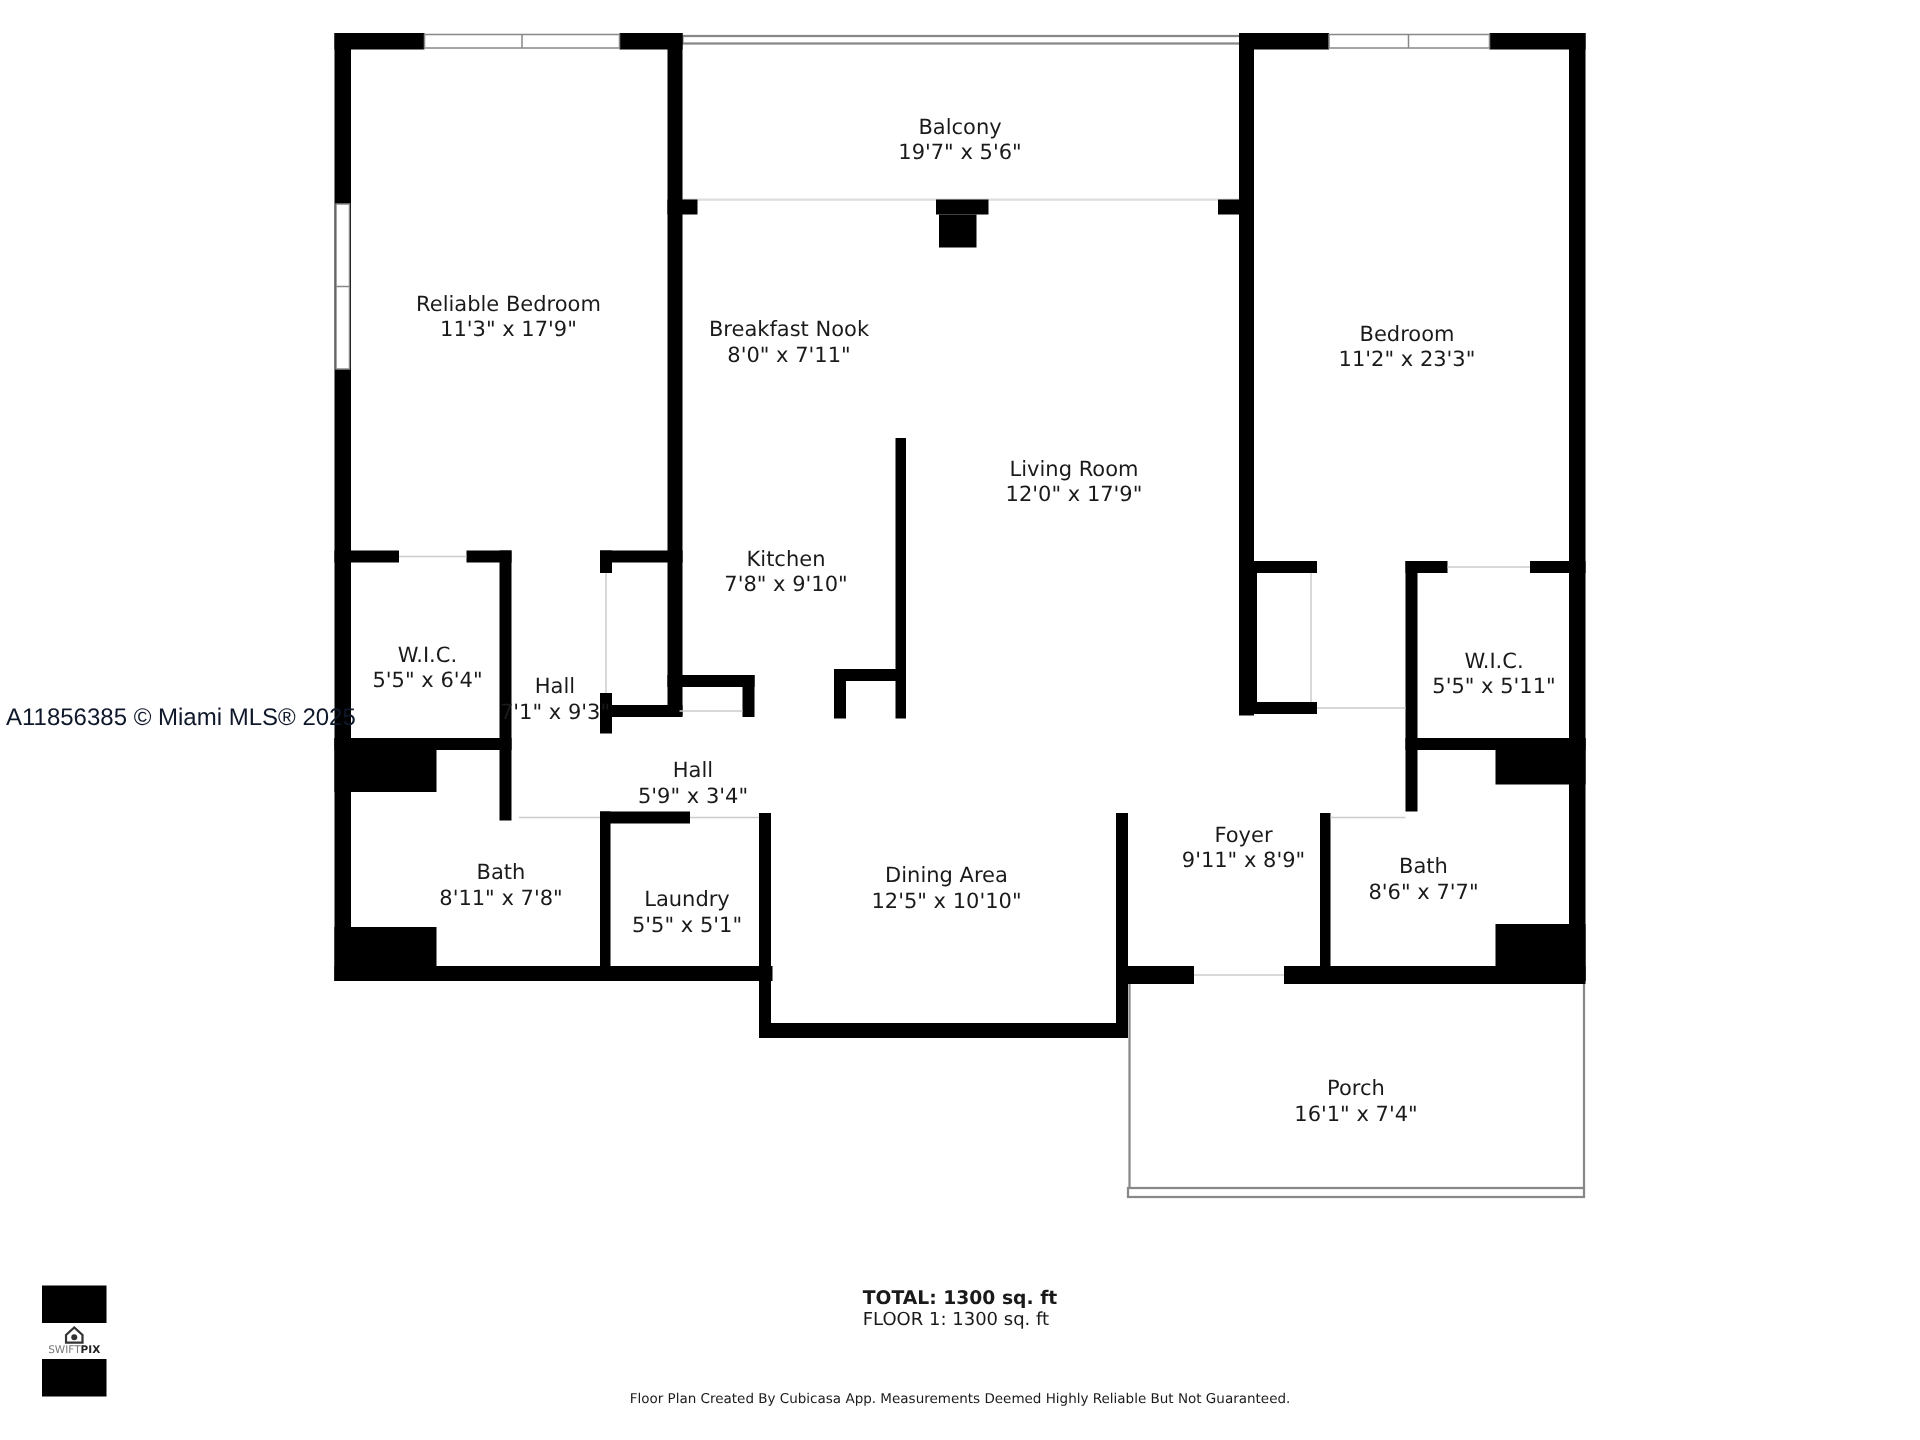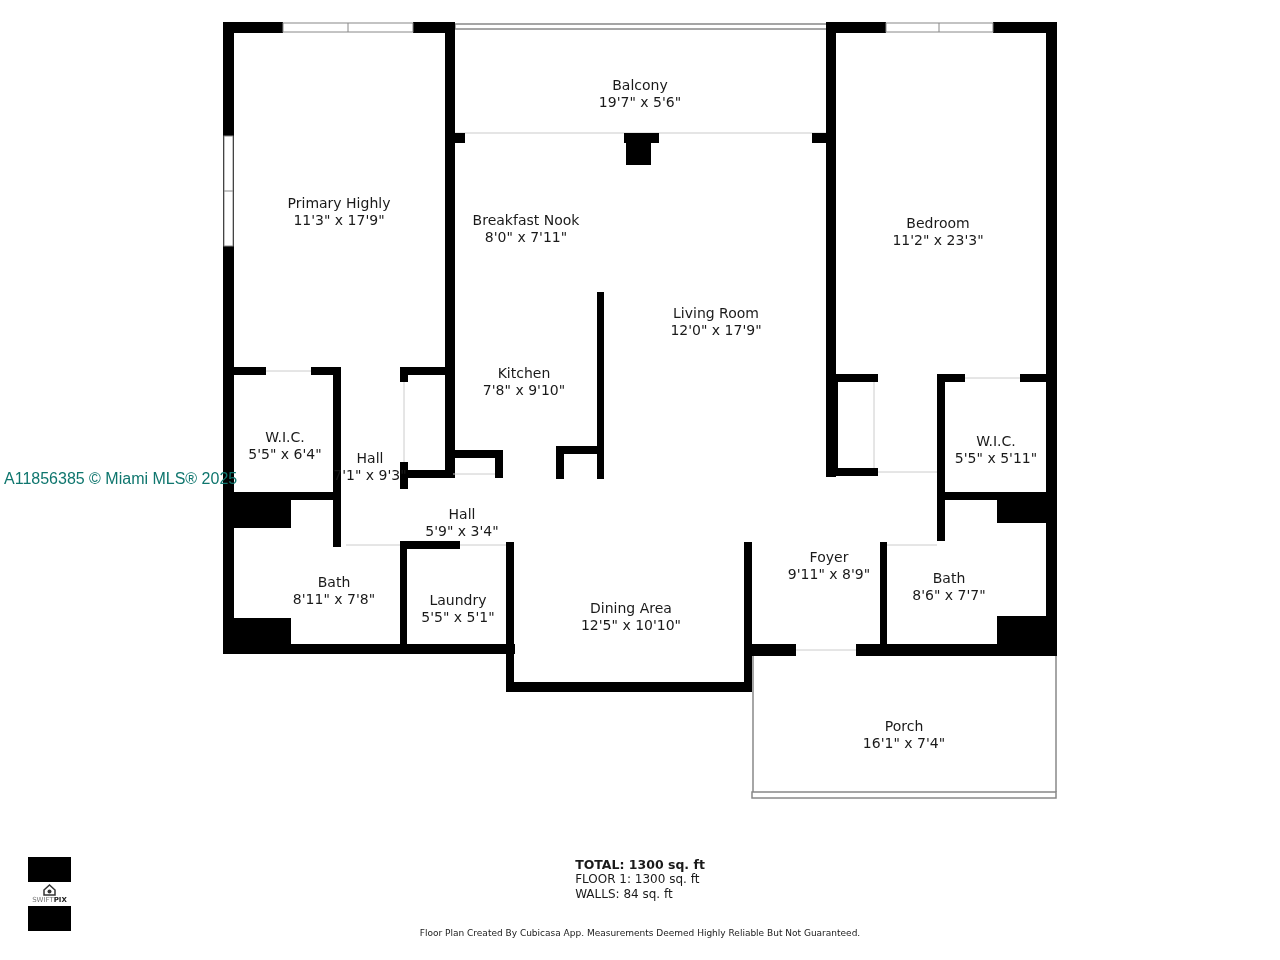--- a/index.html
+++ b/index.html
@@ -1,20 +1,20 @@
 <!DOCTYPE html>
 <html><head>
 <meta charset="utf-8">
 <style>
   html, body { margin: 0; padding: 0; background: #ffffff; }
   body { width: 1280px; height: 960px; position: relative; overflow: hidden; font-family: "DejaVu Sans", sans-serif; color: #1a1a1a; }
   #plan { position: absolute; left: 0; top: 0; }
   .room-label { position: absolute; text-align: center; font-size: 14px; line-height: 17px; transform: translateX(-50%); white-space: nowrap; }
   .room-label span { display: block; }
-  .watermark { position: absolute; left: 4px; top: 470px; font-family: "Liberation Sans", sans-serif; font-size: 16px; color: #0f766e; white-space: nowrap; }
+  .watermark { position: absolute; left: 4px; top: 470px; font-family: "Liberation Sans", sans-serif; font-size: 16px; color: #0f172a; white-space: nowrap; }
   .summary { position: absolute; left: 640px; top: 857px; transform: translateX(-50%); font-size: 12px; line-height: 15px; white-space: nowrap; }
   .summary .total { font-weight: bold; font-size: 12.5px; }
   .disclaimer { position: absolute; left: 640px; top: 928px; transform: translateX(-50%); font-size: 9px; white-space: nowrap; }
   .logo { position: absolute; left: 28px; top: 857px; width: 43px; height: 63px; }
   .logo .blk { position: absolute; left: 0; width: 43px; height: 25px; background: #000; }
   .logo .txt { position: absolute; left: 0; top: 39px; width: 43px; text-align: center; font-size: 7px; color: #777; letter-spacing: 0; }
   .logo .txt b { color: #222; }
 </style>
 </head>
 <body>
@@ -111,21 +111,21 @@
     <line x1="887" y1="545" x2="937" y2="545"></line>
     <line x1="796" y1="650" x2="856" y2="650"></line>
   </g>
 </svg>
 
 <div class="room-label" style="left:640px; top:77px;">
   <span>Balcony</span>
   <span>19'7" x 5'6"</span>
 </div>
 <div class="room-label" style="left:339px; top:195px;">
-  <span>Primary Highly</span>
+  <span>Reliable Bedroom</span>
   <span>11'3" x 17'9"</span>
 </div>
 <div class="room-label" style="left:526px; top:212px;">
   <span>Breakfast Nook</span>
   <span>8'0" x 7'11"</span>
 </div>
 <div class="room-label" style="left:938px; top:215px;">
   <span>Bedroom</span>
   <span>11'2" x 23'3"</span>
 </div>
@@ -154,21 +154,21 @@
   <span>5'9" x 3'4"</span>
 </div>
 <div class="room-label" style="left:334px; top:574px;">
   <span>Bath</span>
   <span>8'11" x 7'8"</span>
 </div>
 <div class="room-label" style="left:458px; top:592px;">
   <span>Laundry</span>
   <span>5'5" x 5'1"</span>
 </div>
-<div class="room-label" style="left:631px; top:576px;margin-top:24px;">
+<div class="room-label" style="left:631px; top:576px;">
   <span>Dining Area</span>
   <span>12'5" x 10'10"</span>
 </div>
 <div class="room-label" style="left:829px; top:549px;">
   <span>Foyer</span>
   <span>9'11" x 8'9"</span>
 </div>
 <div class="room-label" style="left:949px; top:570px;">
   <span>Bath</span>
   <span>8'6" x 7'7"</span>
@@ -176,21 +176,20 @@
 <div class="room-label" style="left:904px; top:718px;">
   <span>Porch</span>
   <span>16'1" x 7'4"</span>
 </div>
 
 <div class="watermark">A11856385 © Miami MLS® 2025</div>
 
 <div class="summary">
   <div class="total">TOTAL: 1300 sq. ft</div>
   <div>FLOOR 1: 1300 sq. ft</div>
-  <div>WALLS: 84 sq. ft</div>
 </div>
 
 <div class="disclaimer">Floor Plan Created By Cubicasa App. Measurements Deemed Highly Reliable But Not Guaranteed.</div>
 
 <div class="logo">
   <div class="blk" style="top:0;"></div>
   <svg style="position:absolute;left:15px;top:27px;" width="13" height="12" viewBox="0 0 13 12">
     <path d="M1 6 L6.5 1 L12 6 L12 11 L1 11 Z" fill="none" stroke="#333" stroke-width="1.5"></path>
     <circle cx="6.5" cy="7.5" r="2" fill="#333"></circle>
   </svg>

